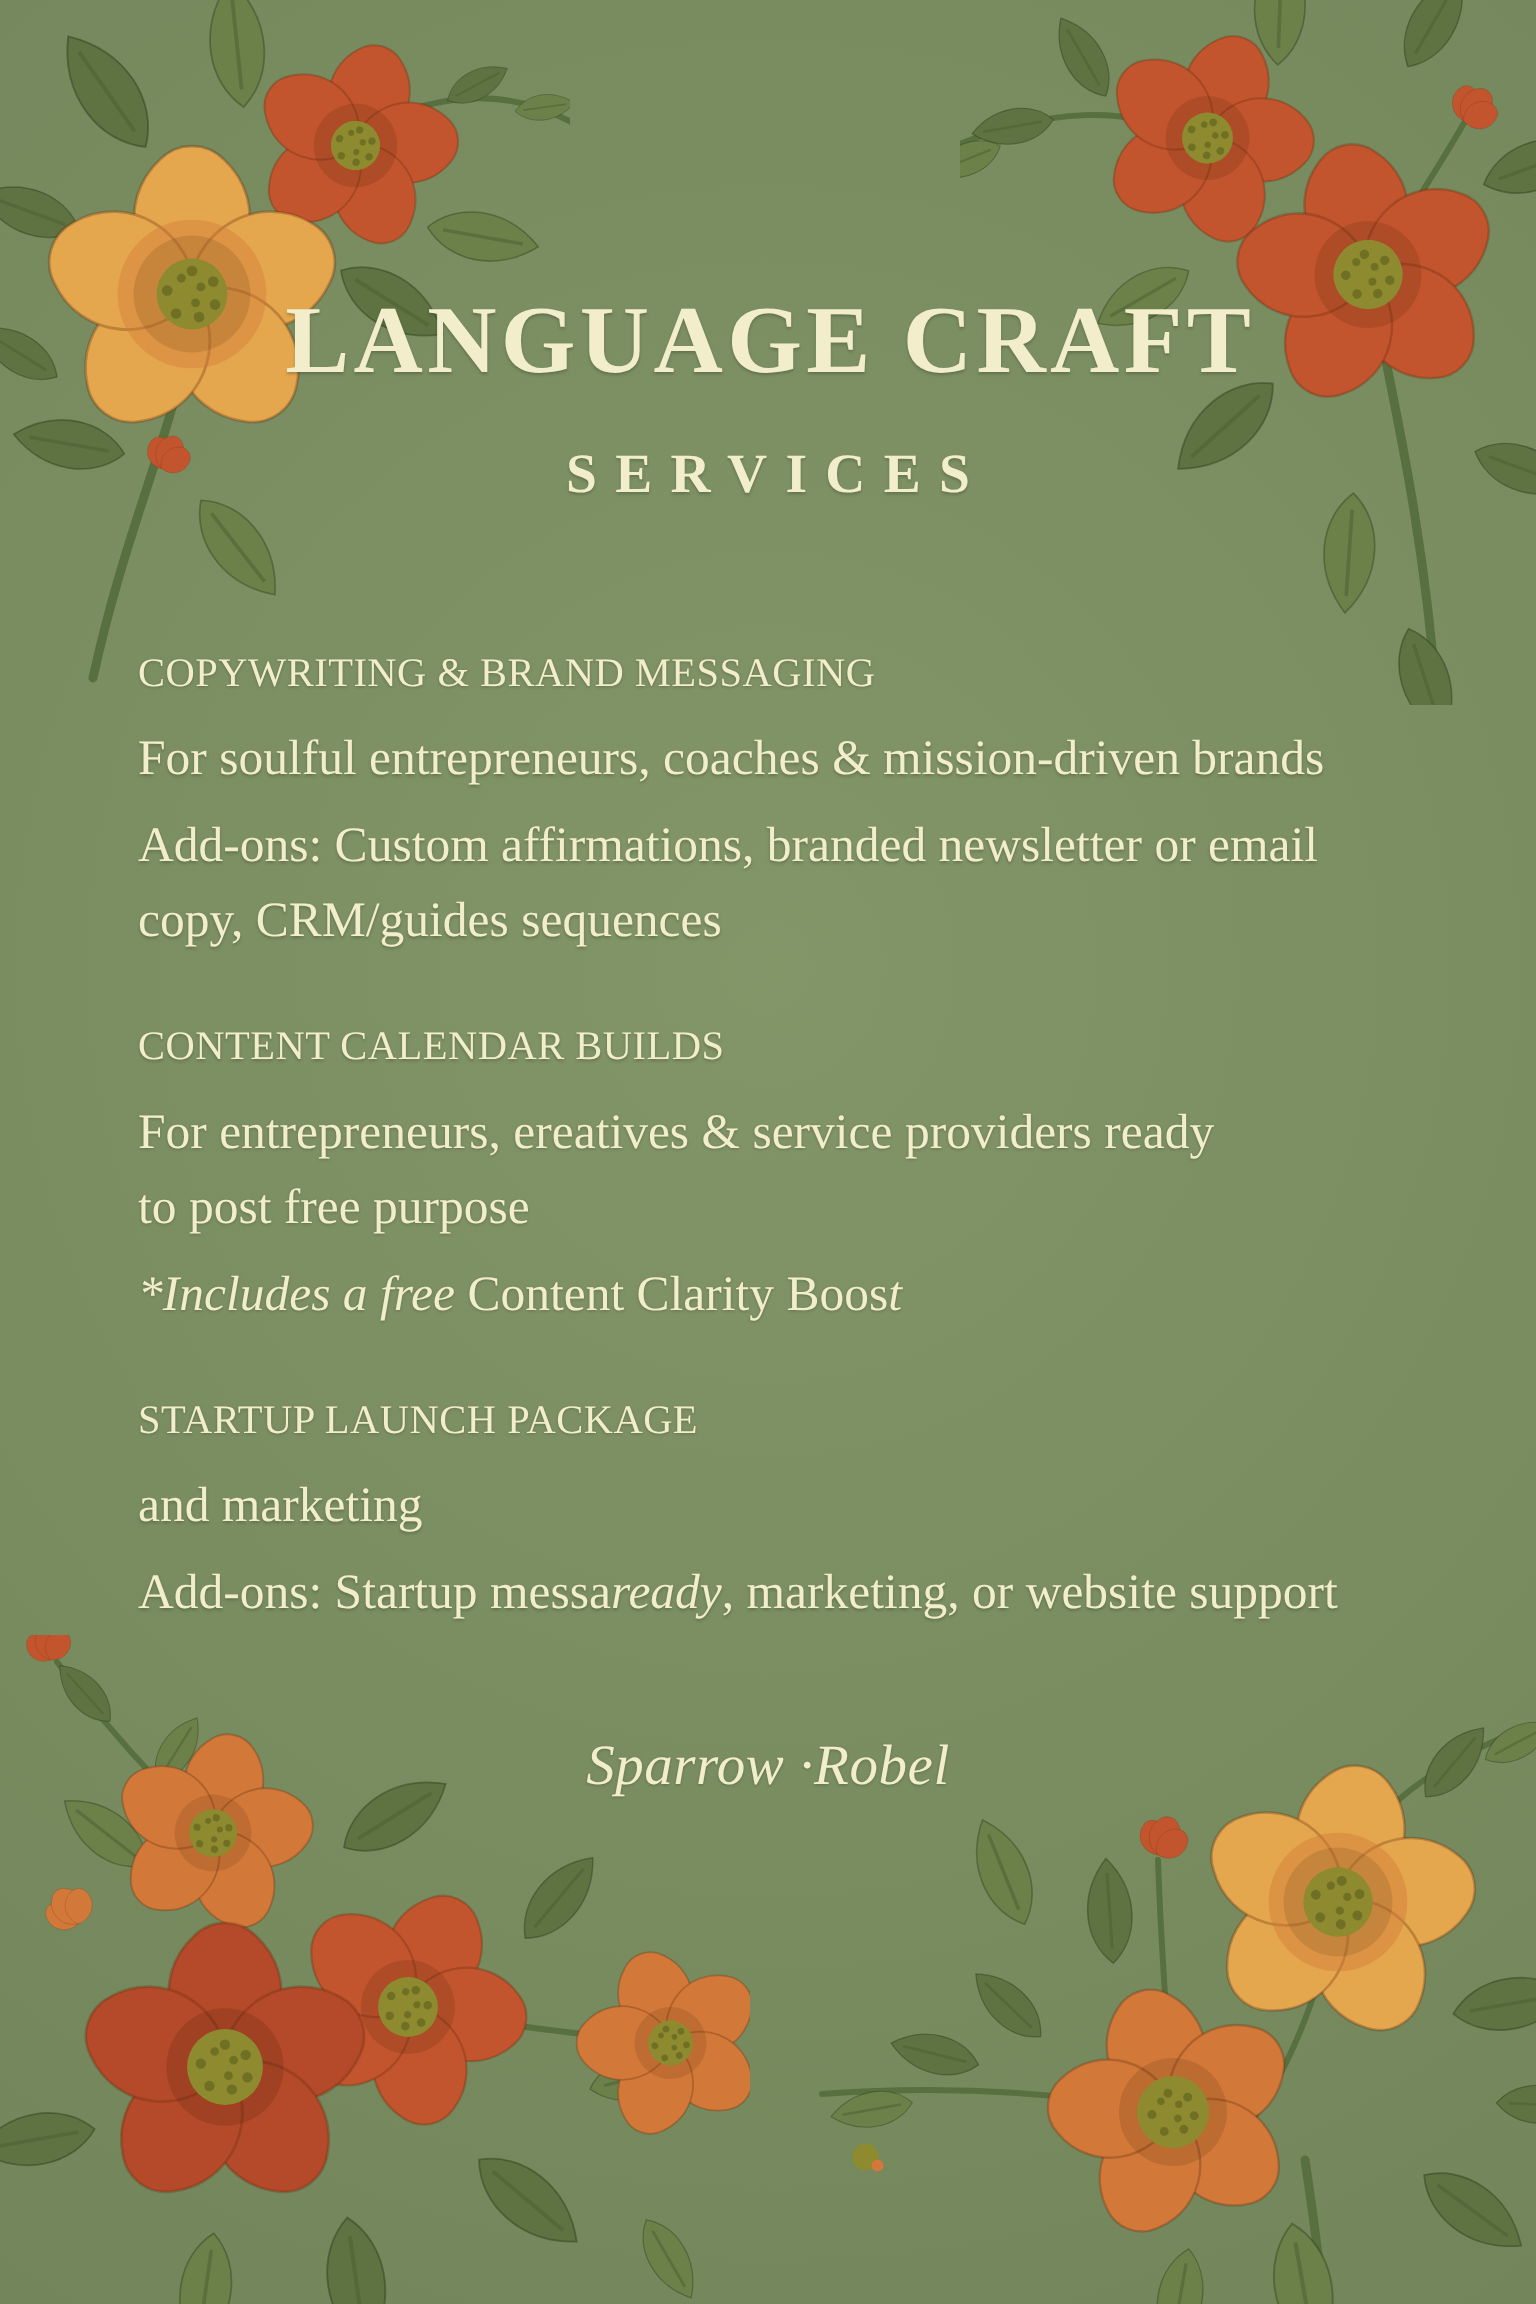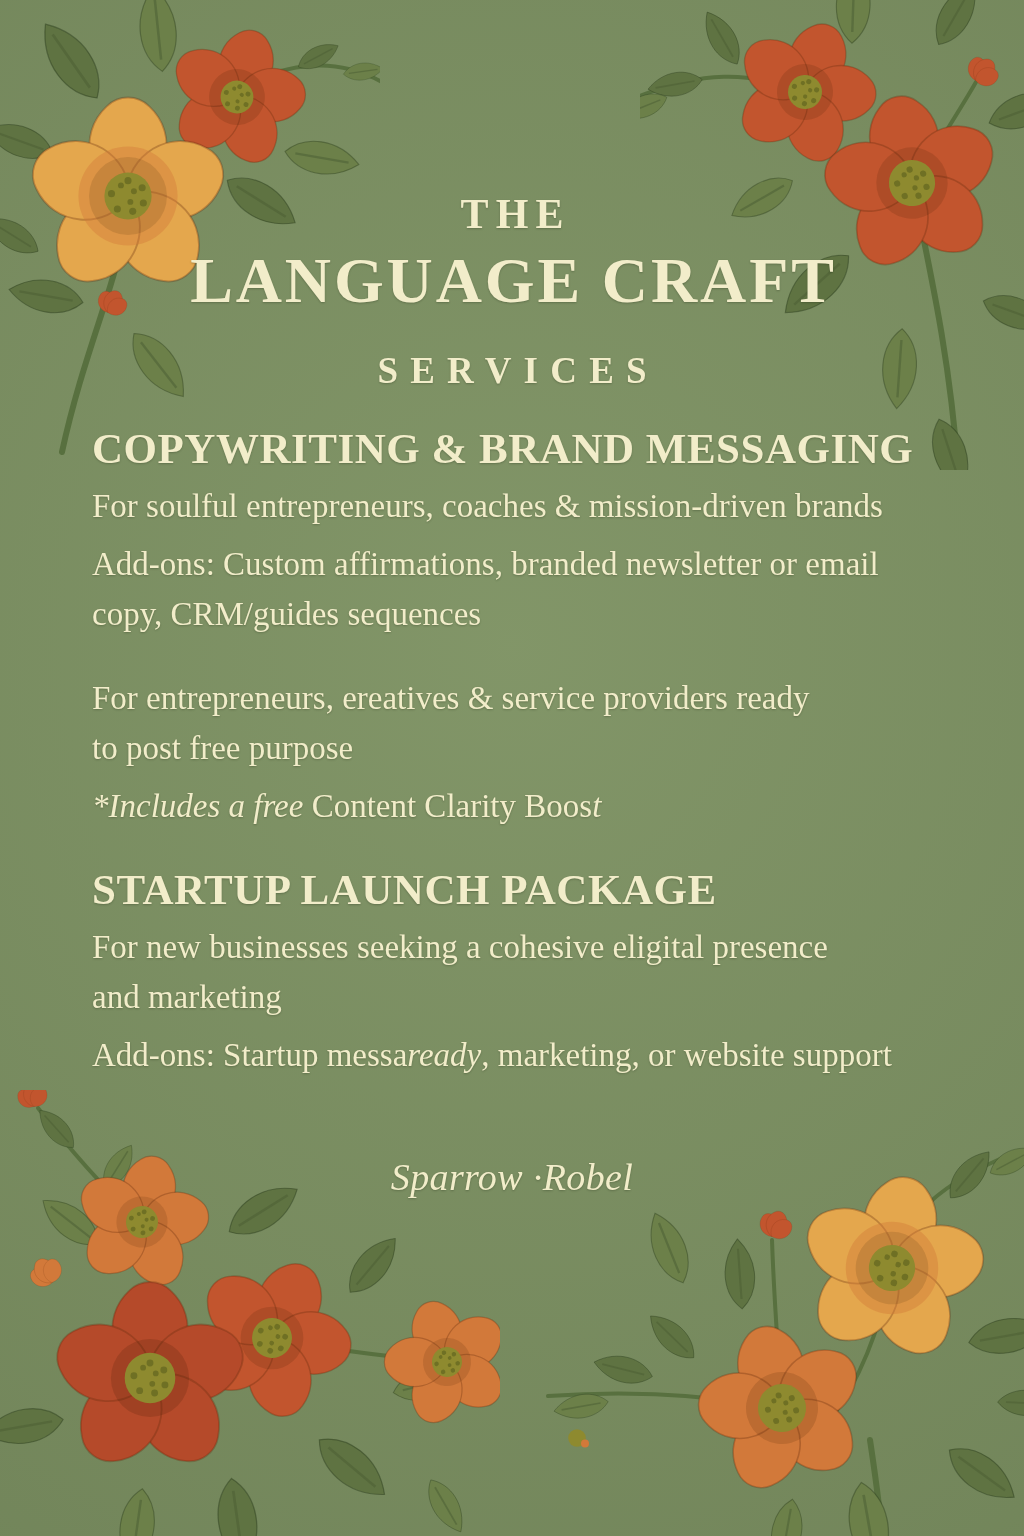--- a/index.html
+++ b/index.html
@@ -37,21 +37,21 @@
   .subtitle{
     font-size:37px;font-weight:700;letter-spacing:0.33em;text-indent:0.33em;
     margin:32px 0 0 0;
   }
   .header *, .content *, .signature{ text-shadow:0 1px 2px rgba(35,48,24,0.30); }
 
   
   .content{position:absolute;left:92px;top:424px;width:912px;}
   .service-section{margin:0 0 34px 0;}
   .section-heading{
-    font-size:43px;font-weight:700;letter-spacing:0.012em;
+    font-size:27px;font-weight:400;letter-spacing:0.012em;
     line-height:49px;margin:0 0 8px 0;
   }
   .para{margin:0;font-size:33px;line-height:50px;font-weight:400;}
   .para + .para{margin-top:8px;}
   .line{display:block;white-space:nowrap;}
   .para em{}
 
   
   .signature{
     position:absolute;top:1155px;left:0;right:0;text-align:center;
@@ -289,49 +289,48 @@
       <g class="petals f-orange">
           <use href="#flower5"></use>
         </g>
       <circle r="36" fill="#5a2a0a" opacity="0.18"></circle>
       <circle class="f-center" r="24"></circle>
       <use href="#stam"></use>
     </g>
   </svg>
 
   <header class="header">
-    <div class="pretitle">THE</div>
     <h1 class="title">LANGUAGE CRAFT</h1>
     <div class="subtitle">SERVICES</div>
   </header>
 
   <main class="content">
       <section class="service-section">
         <h2 class="section-heading">COPYWRITING &amp; BRAND MESSAGING</h2>
         <p class="para">
           <span class="line"><span>For soulful entrepreneurs, coaches &amp; mission-driven brands</span></span>
         </p>
         <p class="para">
           <span class="line"><span>Add-ons: Custom affirmations, branded newsletter or email</span></span>
           <span class="line"><span>copy, CRM/guides sequences</span></span>
         </p>
       </section>
       <section class="service-section">
+        <h2 class="section-heading">CONTENT CALENDAR BUILDS</h2>
         <p class="para">
           <span class="line"><span>For entrepreneurs, ereatives &amp; service providers ready</span></span>
           <span class="line"><span>to post free purpose</span></span>
         </p>
         <p class="para">
           <span class="line"><em>*Includes a free </em><span>Content Clarity Boos</span><em>t</em></span>
         </p>
       </section>
       <section class="service-section">
         <h2 class="section-heading">STARTUP LAUNCH PACKAGE</h2>
         <p class="para">
-          <span class="line"><span>For new businesses seeking a cohesive eligital presence</span></span>
           <span class="line"><span>and marketing</span></span>
         </p>
         <p class="para">
           <span class="line"><span>Add-ons: Startup messa</span><em>ready</em><span>, marketing, or website support</span></span>
         </p>
       </section>
     </main>
 
   <div class="signature">Sparrow ·Robel</div>
 

